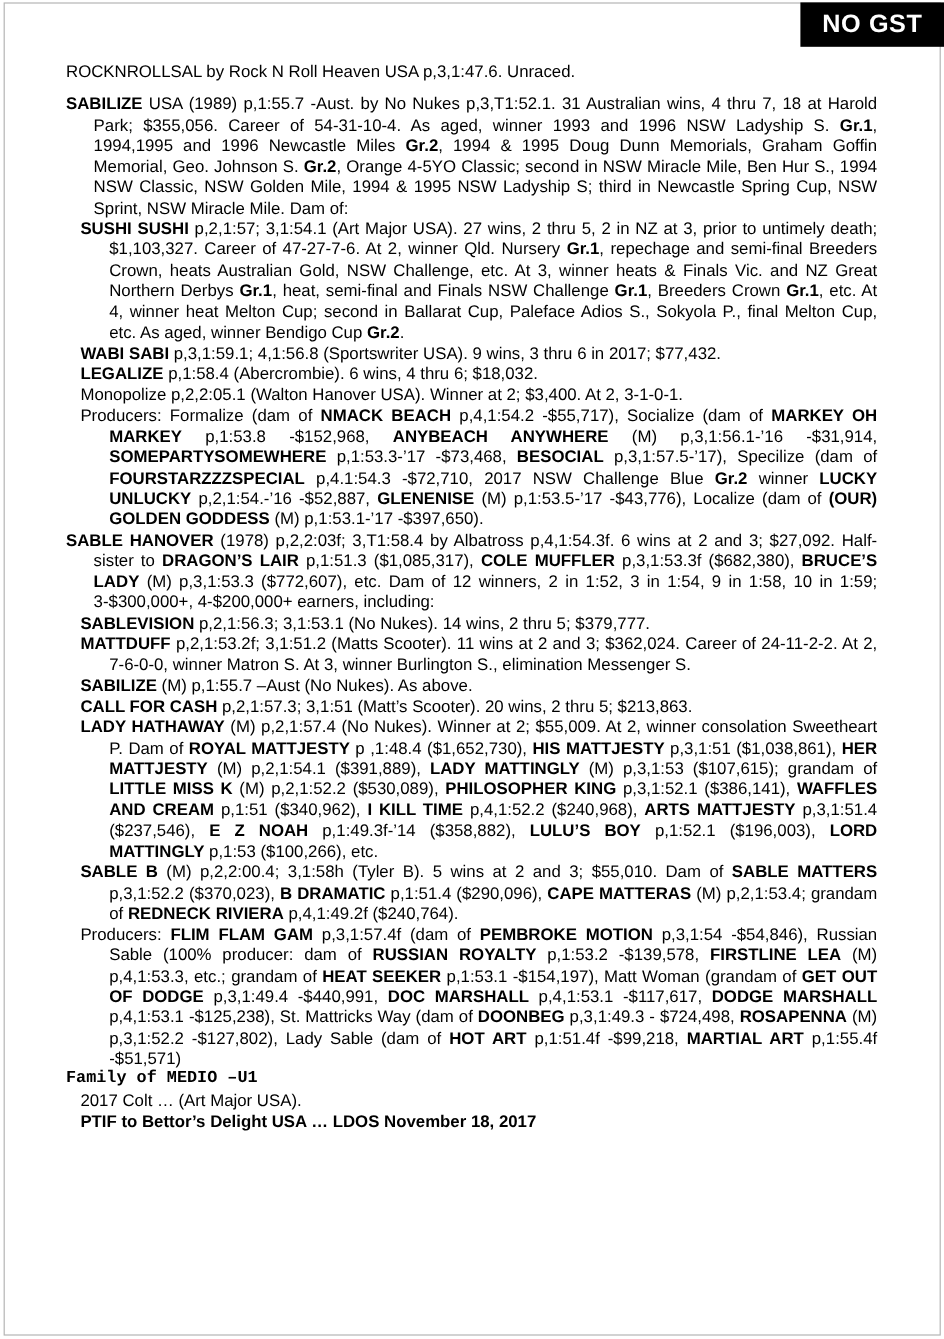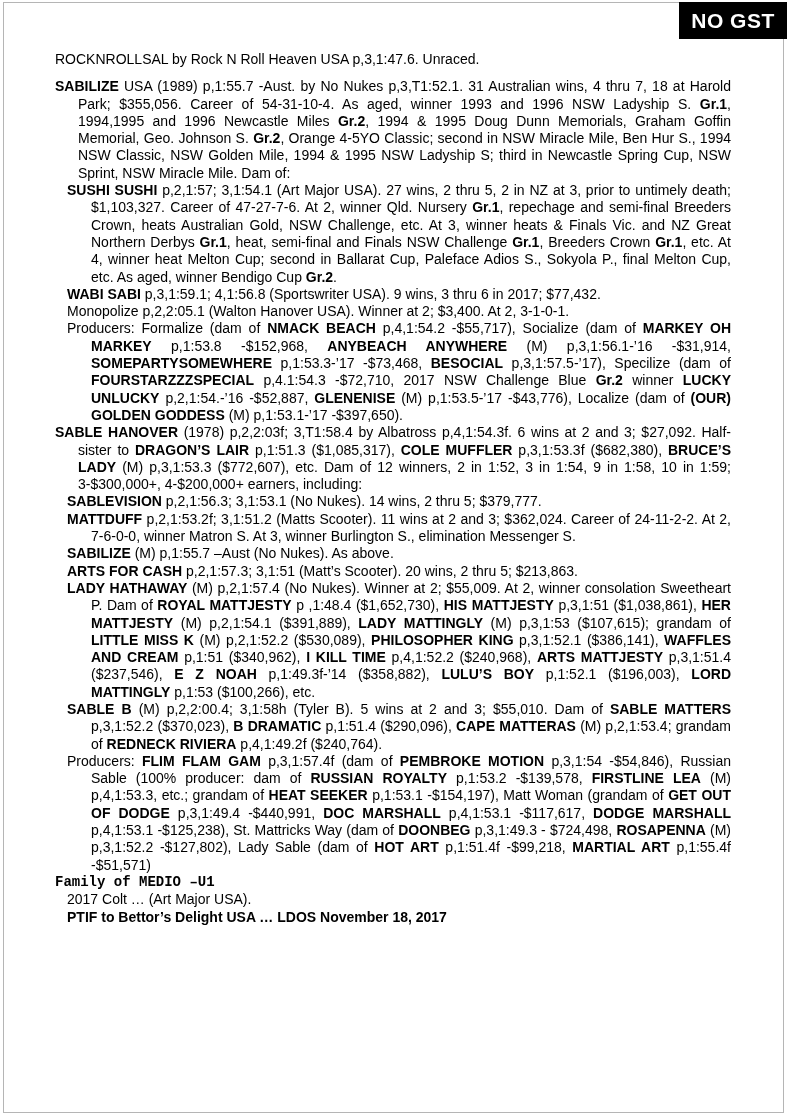--- a/index.html
+++ b/index.html
@@ -13,21 +13,21 @@
   }
   .page-border {
     position: absolute;
     left: 3px; top: 2px; right: 3px; bottom: 3px;
     border: 1px solid #b5b5b5;
     pointer-events: none;
   }
   .badge {
     position: absolute;
     top: 2px; right: 0;
-    width: 108px; height: 37px;
+    width: 120px; height: 37px;
     background: #000;
     color: #fff;
     display: flex;
     align-items: center;
     justify-content: center;
     font-weight: bold;
     font-size: 21px;
     letter-spacing: 0.5px;
   }
   .pedigree-body {
@@ -50,26 +50,27 @@
 
 <div class="badge">
   <span>NO GST</span>
 </div>
 
 <main class="pedigree-body">
     <div class="para single" style="margin-bottom: 10px;"><span>ROCKNROLLSAL by Rock N Roll Heaven USA p,3,1:47.6. Unraced.</span></div>
     <div class="para lvl0"><span class="b">SABILIZE</span><span> USA (1989) p,1:55.7 -Aust. by No Nukes p,3,T1:52.1. 31 Australian wins, 4 thru 7, 18 at Harold Park; $355,056. Career of 54-31-10-4. As aged, winner 1993 and 1996 NSW Ladyship S. </span><span class="b">Gr.1</span><span>, 1994,1995 and 1996 Newcastle Miles </span><span class="b">Gr.2</span><span>, 1994 &amp; 1995 Doug Dunn Memorials, Graham Goffin Memorial, Geo. Johnson S. </span><span class="b">Gr.2</span><span>, Orange 4-5YO Classic; second in NSW Miracle Mile, Ben Hur S., 1994 NSW Classic, NSW Golden Mile, 1994 &amp; 1995 NSW Ladyship S; third in Newcastle Spring Cup, NSW Sprint, NSW Miracle Mile. Dam of:</span></div>
     <div class="para lvl1"><span class="b">SUSHI SUSHI</span><span> p,2,1:57; 3,1:54.1 (Art Major USA). 27 wins, 2 thru 5, 2 in NZ at 3, prior to untimely death; $1,103,327. Career of 47-27-7-6. At 2, winner Qld. Nursery </span><span class="b">Gr.1</span><span>, repechage and semi-final Breeders Crown, heats Australian Gold, NSW Challenge, etc. At 3, winner heats &amp; Finals Vic. and NZ Great Northern Derbys </span><span class="b">Gr.1</span><span>, heat, semi-final and Finals NSW Challenge </span><span class="b">Gr.1</span><span>, Breeders Crown </span><span class="b">Gr.1</span><span>, etc. At 4, winner heat Melton Cup; second in Ballarat Cup, Paleface Adios S., Sokyola P., final Melton Cup, etc. As aged, winner Bendigo Cup </span><span class="b">Gr.2</span><span>.</span></div>
     <div class="para lvl1"><span class="b">WABI SABI</span><span> p,3,1:59.1; 4,1:56.8  (Sportswriter USA). 9 wins, 3 thru 6 in 2017; $77,432.</span></div>
+    <div class="para lvl1"><span class="b">LEGALIZE</span><span> p,1:58.4 (Abercrombie). 6 wins, 4 thru 6; $18,032.</span></div>
     <div class="para lvl1 single"><span>Monopolize p,2,2:05.1 (Walton Hanover USA). Winner at 2; $3,400. At 2, 3-1-0-1.</span></div>
     <div class="para lvl1"><span>Producers: Formalize (dam of </span><span class="b">NMACK BEACH</span><span> p,4,1:54.2 -$55,717), Socialize (dam of </span><span class="b">MARKEY OH MARKEY</span><span> p,1:53.8 -$152,968, </span><span class="b">ANYBEACH ANYWHERE</span><span> (M) p,3,1:56.1-’16 -$31,914, </span><span class="b">SOMEPARTYSOMEWHERE</span><span> p,1:53.3-’17 -$73,468, </span><span class="b">BESOCIAL</span><span> p,3,1:57.5-’17), Specilize (dam of </span><span class="b">FOURSTARZZZSPECIAL</span><span> p,4.1:54.3 -$72,710, 2017 NSW Challenge Blue </span><span class="b">Gr.2</span><span> winner </span><span class="b">LUCKY UNLUCKY</span><span> p,2,1:54.-’16 -$52,887, </span><span class="b">GLENENISE</span><span> (M) p,1:53.5-’17 -$43,776), Localize (dam of </span><span class="b">(OUR) GOLDEN GODDESS</span><span> (M) p,1:53.1-’17 -$397,650).</span></div>
     <div class="para lvl0"><span class="b">SABLE HANOVER</span><span> (1978) p,2,2:03f; 3,T1:58.4 by Albatross p,4,1:54.3f. 6 wins at 2 and 3; $27,092. Half-sister to </span><span class="b">DRAGON’S LAIR</span><span> p,1:51.3 ($1,085,317), </span><span class="b">COLE MUFFLER</span><span> p,3,1:53.3f ($682,380), </span><span class="b">BRUCE’S LADY</span><span> (M) p,3,1:53.3 ($772,607), etc. Dam of 12 winners, 2 in 1:52, 3 in 1:54, 9 in 1:58, 10 in 1:59; 3-$300,000+, 4-$200,000+ earners, including:</span></div>
     <div class="para lvl1"><span class="b">SABLEVISION</span><span> p,2,1:56.3; 3,1:53.1 (No Nukes). 14 wins, 2 thru 5; $379,777.</span></div>
     <div class="para lvl1"><span class="b">MATTDUFF</span><span> p,2,1:53.2f; 3,1:51.2 (Matts Scooter). 11 wins at 2 and 3; $362,024. Career of 24-11-2-2. At 2, 7-6-0-0, winner Matron S. At 3, winner Burlington S., elimination Messenger S.</span></div>
     <div class="para lvl1"><span class="b">SABILIZE</span><span> (M) p,1:55.7 –Aust (No Nukes). As above.</span></div>
-    <div class="para lvl1"><span class="b">ARTS FOR CASH</span><span> p,2,1:57.3; 3,1:51 (Matt’s Scooter). 20 wins, 2 thru 5; $213,863.</span></div>
+    <div class="para lvl1"><span class="b">CALL FOR CASH</span><span> p,2,1:57.3; 3,1:51 (Matt’s Scooter). 20 wins, 2 thru 5; $213,863.</span></div>
     <div class="para lvl1"><span class="b">LADY HATHAWAY</span><span> (M) p,2,1:57.4 (No Nukes). Winner at 2; $55,009. At 2, winner consolation Sweetheart P. Dam of </span><span class="b">ROYAL MATTJESTY</span><span> p ,1:48.4 ($1,652,730), </span><span class="b">HIS MATTJESTY</span><span> p,3,1:51 ($1,038,861), </span><span class="b">HER MATTJESTY</span><span> (M) p,2,1:54.1 ($391,889), </span><span class="b">LADY MATTINGLY</span><span> (M) p,3,1:53 ($107,615); grandam of </span><span class="b">LITTLE MISS K</span><span> (M) p,2,1:52.2 ($530,089), </span><span class="b">PHILOSOPHER KING</span><span> p,3,1:52.1 ($386,141), </span><span class="b">WAFFLES AND CREAM</span><span> p,1:51 ($340,962), </span><span class="b">I KILL TIME</span><span> p,4,1:52.2 ($240,968), </span><span class="b">ARTS MATTJESTY</span><span> p,3,1:51.4 ($237,546), </span><span class="b">E Z NOAH</span><span> p,1:49.3f-’14 ($358,882), </span><span class="b">LULU’S BOY</span><span> p,1:52.1 ($196,003), </span><span class="b">LORD MATTINGLY</span><span> p,1:53 ($100,266), etc.</span></div>
     <div class="para lvl1"><span class="b">SABLE B</span><span> (M) p,2,2:00.4; 3,1:58h (Tyler B). 5 wins at 2 and 3; $55,010. Dam of </span><span class="b">SABLE MATTERS</span><span> p,3,1:52.2 ($370,023), </span><span class="b">B DRAMATIC</span><span> p,1:51.4 ($290,096), </span><span class="b">CAPE MATTERAS</span><span> (M) p,2,1:53.4; grandam of </span><span class="b">REDNECK RIVIERA</span><span> p,4,1:49.2f ($240,764).</span></div>
     <div class="para lvl1"><span>Producers: </span><span class="b">FLIM FLAM GAM</span><span> p,3,1:57.4f (dam of </span><span class="b">PEMBROKE MOTION</span><span> p,3,1:54 -$54,846), Russian Sable (100% producer: dam of </span><span class="b">RUSSIAN ROYALTY</span><span> p,1:53.2 -$139,578, </span><span class="b">FIRSTLINE LEA</span><span> (M) p,4,1:53.3, etc.; grandam of </span><span class="b">HEAT SEEKER</span><span> p,1:53.1 -$154,197), Matt Woman (grandam of </span><span class="b">GET OUT OF DODGE</span><span> p,3,1:49.4 -$440,991, </span><span class="b">DOC MARSHALL</span><span> p,4,1:53.1 -$117,617, </span><span class="b">DODGE MARSHALL</span><span> p,4,1:53.1 -$125,238), St. Mattricks Way (dam of </span><span class="b">DOONBEG</span><span> p,3,1:49.3 - $724,498, </span><span class="b">ROSAPENNA</span><span> (M) p,3,1:52.2 -$127,802), Lady Sable (dam of </span><span class="b">HOT ART</span><span> p,1:51.4f -$99,218, </span><span class="b">MARTIAL ART</span><span> p,1:55.4f -$51,571)</span></div>
     <div class="para single" style=" font-family: Liberation Mono, monospace;"><span class="b">Family of MEDIO –U1</span></div>
     <div class="para lvl1 single"><span>2017 Colt … (Art Major USA).</span></div>
     <div class="para lvl1 single"><span class="b">PTIF to Bettor’s Delight USA … LDOS November 18, 2017</span></div>
   </main>
 
 </body></html>

